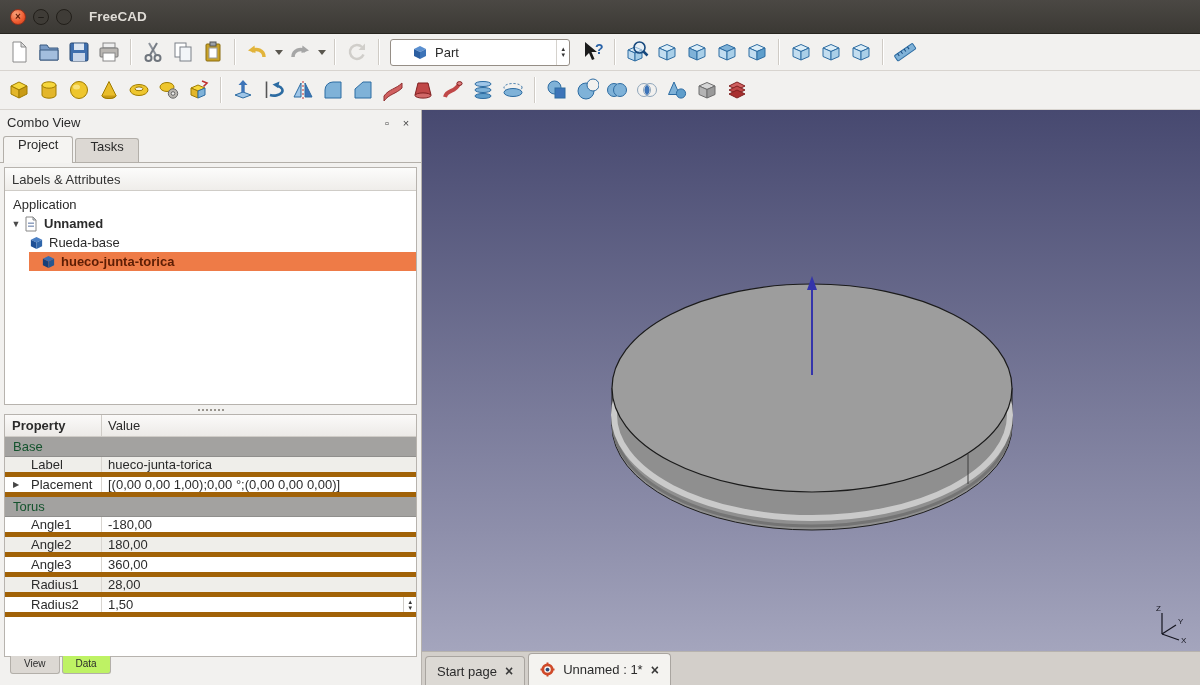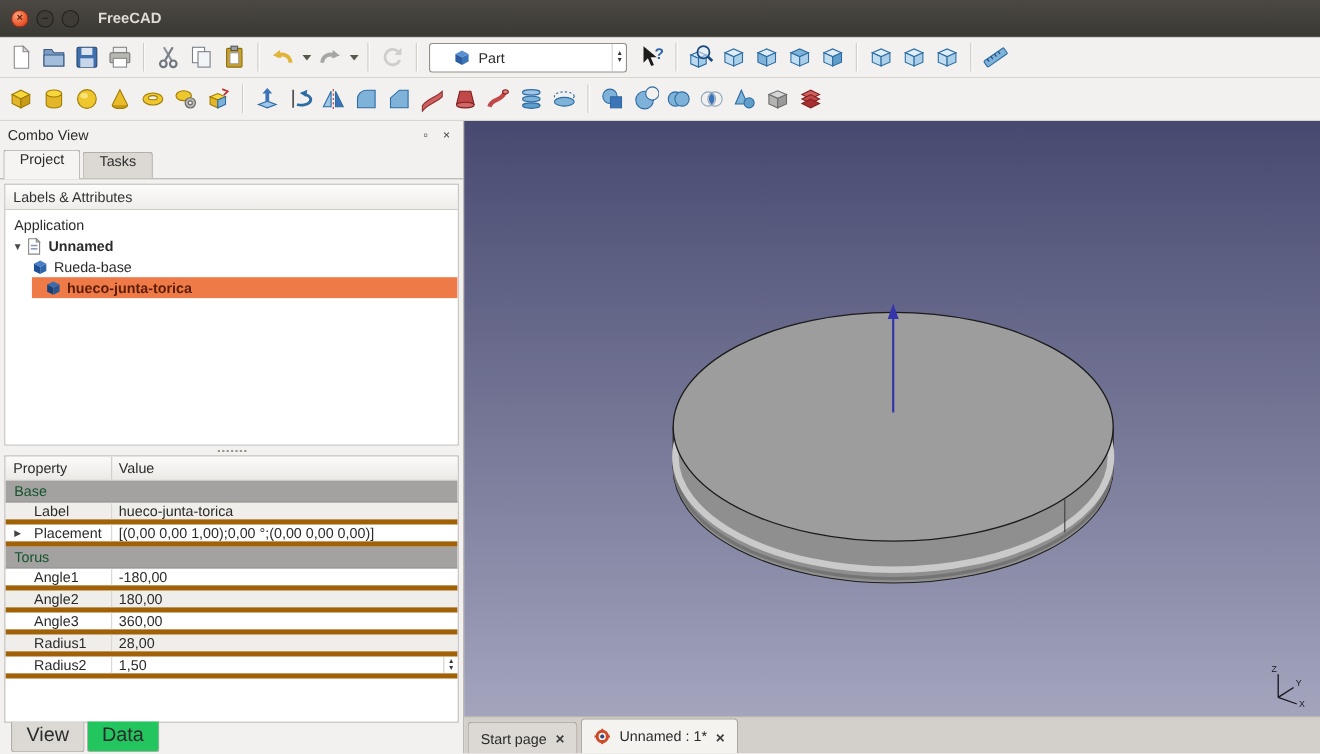--- a/index.html
+++ b/index.html
@@ -49,34 +49,34 @@
   .trow.bold { font-weight:bold; }
   .trow.selected { padding-left:24px; }
   .selbar { flex:1; height:19px; background:#ee7b47; display:flex; align-items:center; padding-left:12px; color:#5c1d04; font-weight:bold; }
   .selbar .ticon { margin-right:5px; display:flex; }
 
   .splitter { height:9px; display:flex; align-items:center; justify-content:center; }
   .splitter .dots { width:26px; border-top:2px dotted #98948d; }
 
   .props-frame { flex:1; margin:0 4px; border:1px solid #b7b3ae; background:#fff; display:flex; flex-direction:column; overflow:hidden; }
   .phead { display:flex; height:22px; background:linear-gradient(#fbfaf9,#eceae7); border-bottom:1px solid #cfccc7; flex:none; }
-  .phead .pc1 { width:97px; padding-left:7px; border-right:1px solid #cfccc7; display:flex; align-items:center; }
+  .phead .pc1 { width:97px; padding-left:7px; border-right:1px solid #cfccc7; display:flex; align-items:center;font-weight:bold; }
   .phead .pc2 { flex:1; padding-left:6px; display:flex; align-items:center; }
   .pgroup { height:20px; background:#a3a2a0; color:#14532d; font-weight:normal; display:flex; align-items:center; padding-left:8px; border-bottom:1px solid #908f8d; flex:none; }
   .prow { display:flex; height:20px; border-bottom:5px solid #a16207; flex:none; }
   .prow .pname { width:97px; padding-left:26px; border-right:1px solid #d8d5d0; display:flex; align-items:center; position:relative; background:#fff; }
   .prow .pval { flex:1; padding-left:6px; display:flex; align-items:center; background:#fff; white-space:nowrap; overflow:hidden; }
   .prow.alt .pname, .prow.alt .pval { background:#efeeea; }
   .exp { position:absolute; left:8px; font-size:8px; color:#444; }
   .pspin { margin-left:auto; display:flex; flex-direction:column; align-items:center; justify-content:center; font-size:7px; line-height:6px; color:#333; border-left:1px solid #cfccc7; height:100%; padding:0 4px; }
   .pfiller { flex:1; background:#fff; }
 
   .bottom-tabs { height:28px; display:flex; align-items:flex-start; padding-left:10px; }
-  .btab { padding:2px 13px 4px; border:1px solid #b3afa9; border-top:none; border-radius:0 0 3px 3px; background:#dcd8d3; margin-right:2px; position:relative; top:-1px; font-size:18px; }
-  .btab.active { background:#22c55e; }
+  .btab { padding:2px 13px 4px; border:1px solid #b3afa9; border-top:none; border-radius:0 0 3px 3px; background:#dcd8d3; margin-right:2px; position:relative; top:-1px; font-size:10px; }
+  .btab.active { background:#bef264; }
 
   
   .right { flex:1; display:flex; flex-direction:column; min-width:0; }
   .viewport { height:541px; position:relative; background:linear-gradient(180deg,#474970 0%, #8e8fab 78%, #a4a5bd 100%); }
   .scene { position:absolute; left:0; top:0; width:100%; height:100%; }
   .axes { position:absolute; right:12px; bottom:8px; }
 
   .mdi-bar { height:34px; background:#d3cfca; border-top:1px solid #b7b3ae; display:flex; align-items:flex-end; padding-left:3px; }
   .mtab { height:29px; display:flex; align-items:center; gap:8px; padding:0 11px; border:1px solid #a9a5a0; border-bottom:none; border-radius:4px 4px 0 0; background:#dcd9d4; margin-right:3px; }
   .mtab.active { background:#f4f3f0; height:32px; }

